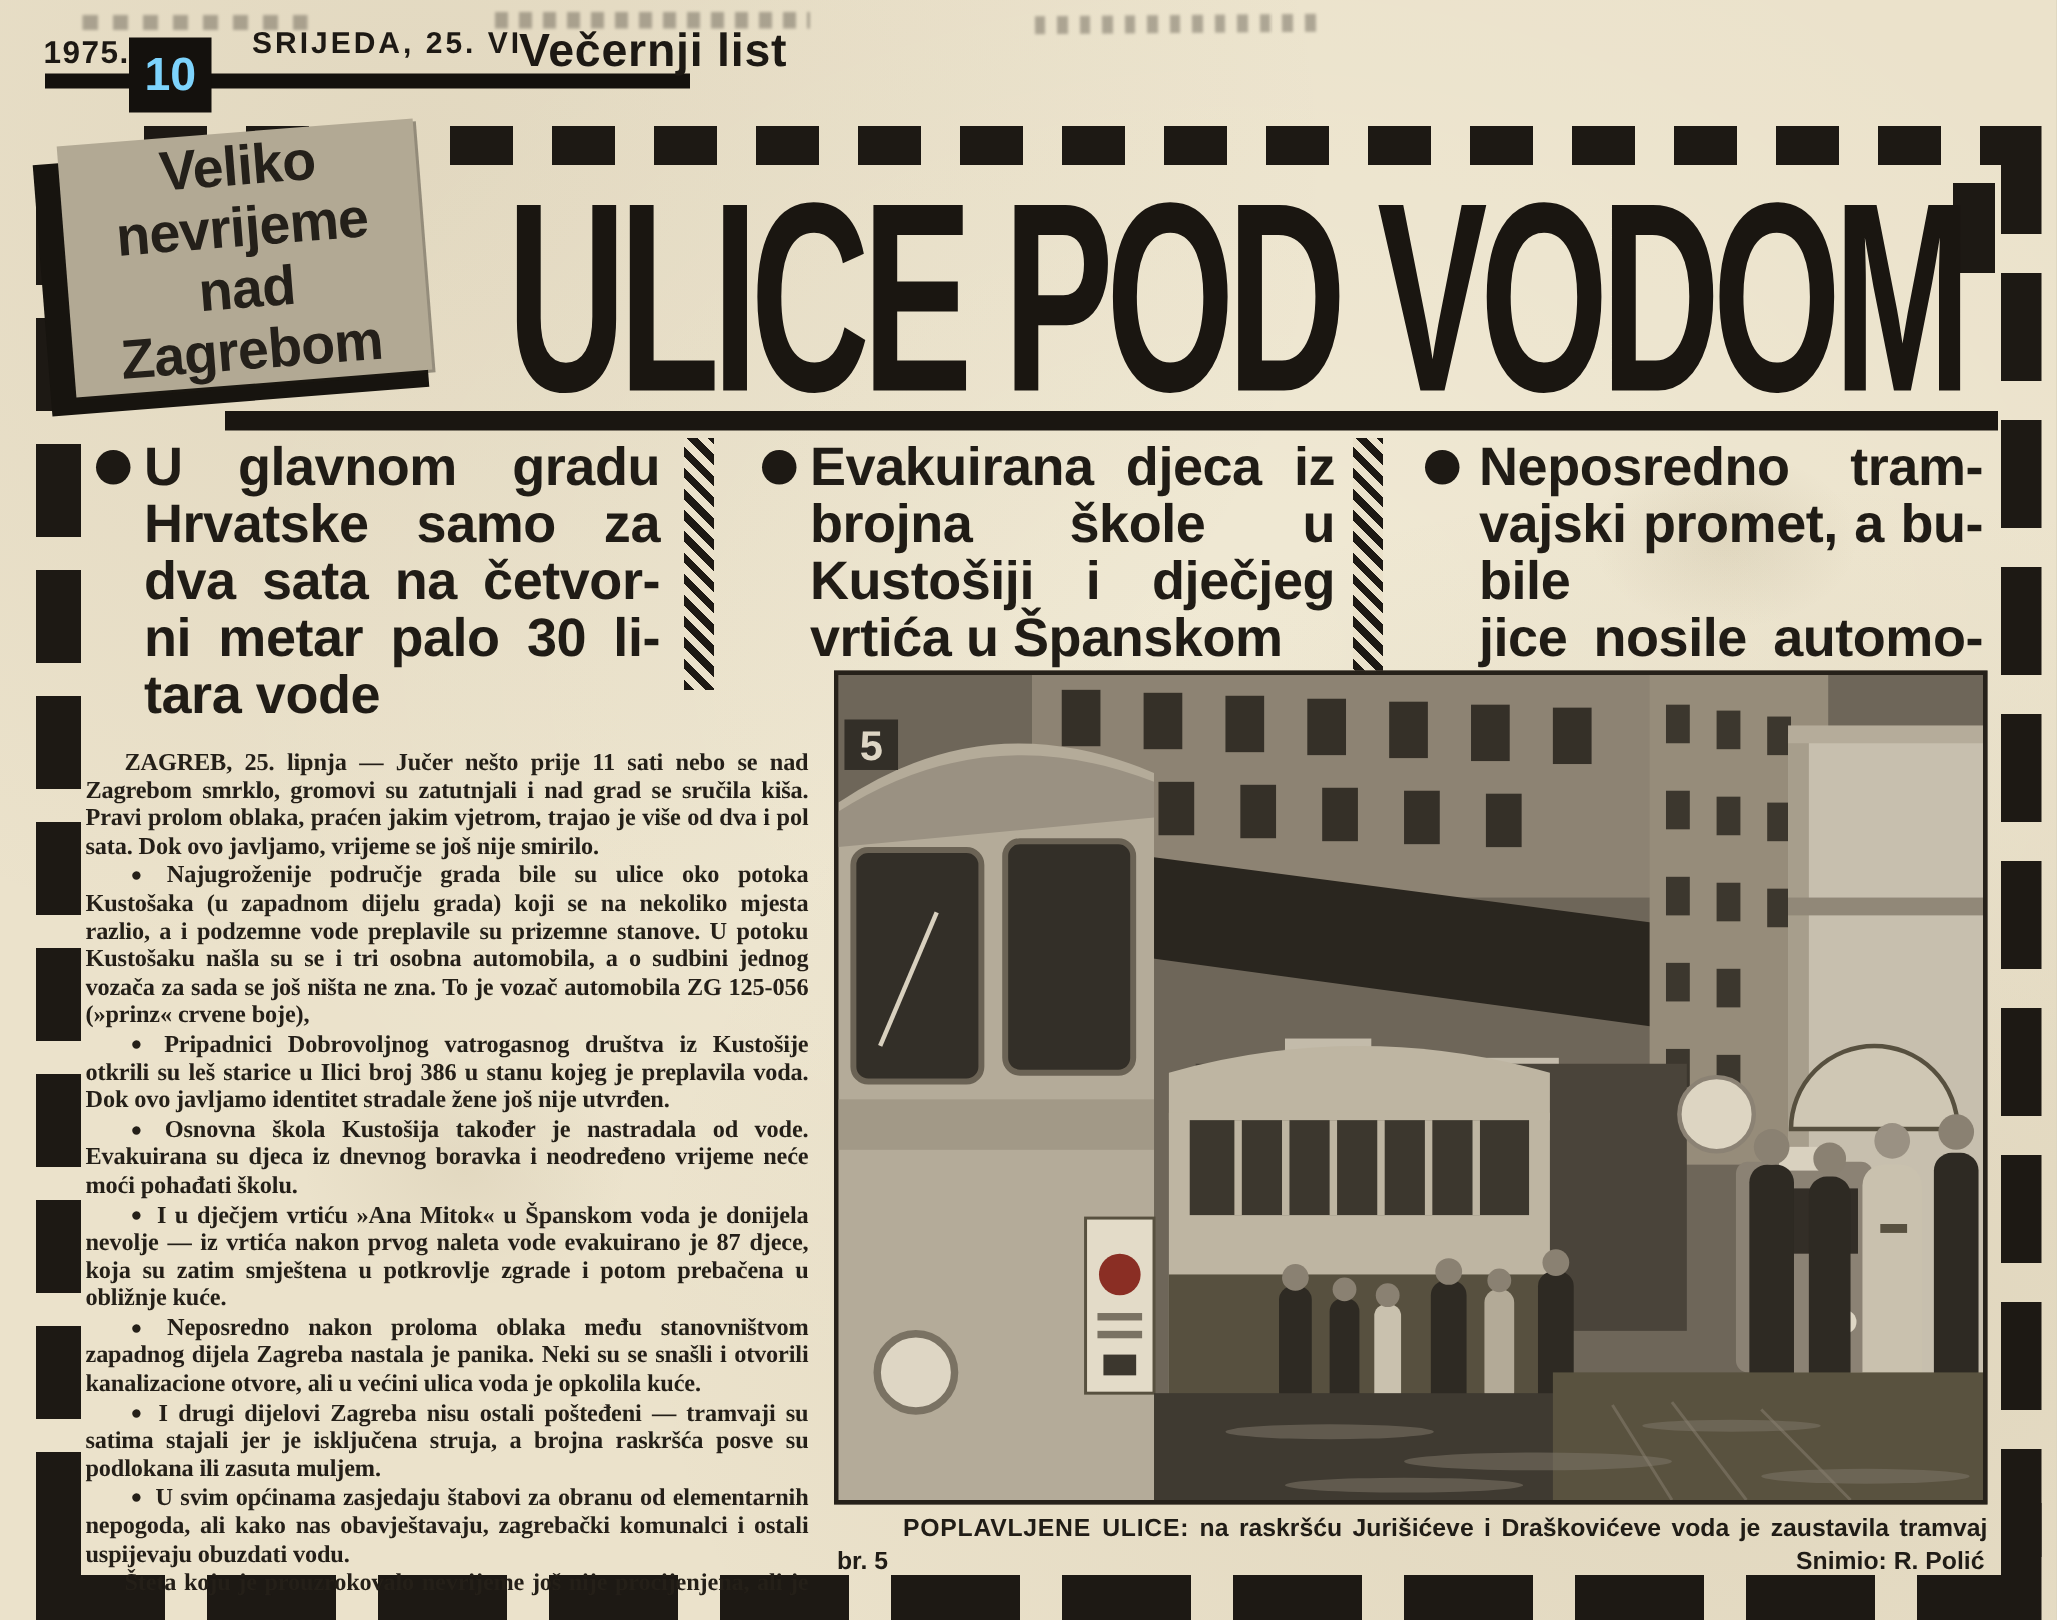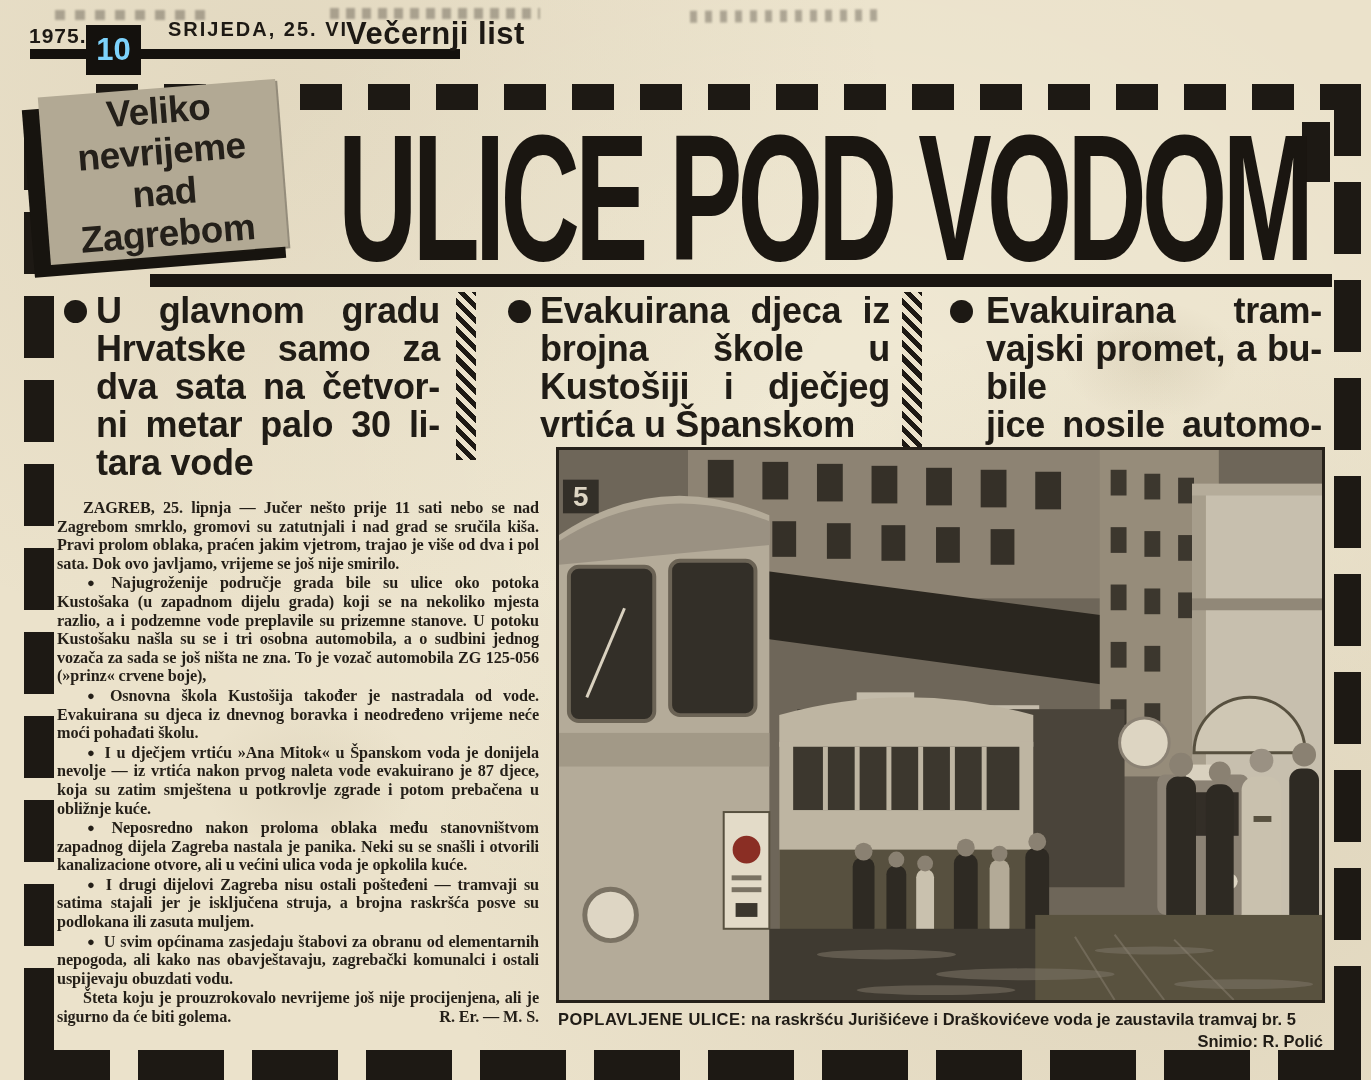--- a/index.html
+++ b/index.html
@@ -85,21 +85,21 @@
   .article .byline{position:absolute;right:0;bottom:0;font-weight:bold;}
 
   
   .photo-frame{position:absolute;left:556px;top:447px;width:769px;height:556px;
     border:3px solid #26211a;box-sizing:border-box;background:#7a7163;}
   .photo-frame svg{display:block;width:100%;height:100%;}
 
   
   .caption{position:absolute;left:558px;top:1008px;width:767px;font-size:16.5px;font-weight:bold;
     line-height:22px;text-align:justify;color:#201c16;}
-  .caption .cap-lead{letter-spacing:.5px;}
+  .caption .cap-lead{letter-spacing:.5px;margin-left:44px;}
   .caption .credit{position:absolute;right:2px;top:22px;}
 </style>
 </head>
 <body>
 
 <div class="page">
 
   <div class="stain s1"></div>
   <div class="stain s2"></div>
 
@@ -143,32 +143,33 @@
   <div class="sh-bullet sb2"></div>
   <div class="subhead sh2">
       <div class="shline">Evakuirana djeca iz</div>
       <div class="shline">brojna škole u</div>
       <div class="shline">Kustošiji i dječjeg</div>
       <div class="shline last">vrtića u Španskom</div>
     </div>
   <div class="divider dv2"></div>
   <div class="sh-bullet sb3"></div>
   <div class="subhead sh3">
-      <div class="shline">Evakuirana tram-</div>
+      <div class="shline">Neposredno tram-</div>
       <div class="shline">vajski promet, a bu-</div>
       <div class="shline last">bile</div>
       <div class="shline">jice nosile automo-</div>
     </div>
 
   <div class="article">
     <div id="paras">
     <p class="lead"><span class="ptext">ZAGREB, 25. lipnja — Jučer nešto prije 11 sati nebo se nad Zagrebom smrklo, gromovi su zatutnjali i nad grad se sručila kiša. Pravi prolom oblaka, praćen jakim vjetrom, trajao je više od dva i pol sata. Dok ovo javljamo, vrijeme se još nije smirilo.</span></p>
 
     <p class="bulleted"><span class="bullet">●</span><span class="ptext">Najugroženije područje grada bile su ulice oko potoka Kustošaka (u zapadnom dijelu grada) koji se na nekoliko mjesta razlio, a i podzemne vode preplavile su prizemne stanove. U potoku Kustošaku našla su se i tri osobna automobila, a o sudbini jednog vozača za sada se još ništa ne zna. To je vozač automobila ZG 125-056 (»prinz« crvene boje),</span></p>
 
+    <p class="bulleted"><span class="bullet">●</span><span class="ptext">Pripadnici Dobrovoljnog vatrogasnog društva iz Kustošije otkrili su leš starice u Ilici broj 386 u stanu kojeg je preplavila voda. Dok ovo javljamo identitet stradale žene još nije utvrđen.</span></p>
 
     <p class="bulleted"><span class="bullet">●</span><span class="ptext">Osnovna škola Kustošija također je nastradala od vode. Evakuirana su djeca iz dnevnog boravka i neodređeno vrijeme neće moći pohađati školu.</span></p>
 
     <p class="bulleted"><span class="bullet">●</span><span class="ptext">I u dječjem vrtiću »Ana Mitok« u Španskom voda je donijela nevolje — iz vrtića nakon prvog naleta vode evakuirano je 87 djece, koja su zatim smještena u potkrovlje zgrade i potom prebačena u obližnje kuće.</span></p>
 
     <p class="bulleted"><span class="bullet">●</span><span class="ptext">Neposredno nakon proloma oblaka među stanovništvom zapadnog dijela Zagreba nastala je panika. Neki su se snašli i otvorili kanalizacione otvore, ali u većini ulica voda je opkolila kuće.</span></p>
 
     <p class="bulleted"><span class="bullet">●</span><span class="ptext">I drugi dijelovi Zagreba nisu ostali pošteđeni — tramvaji su satima stajali jer je isključena struja, a brojna raskršća posve su podlokana ili zasuta muljem.</span></p>
 
     <p class="bulleted"><span class="bullet">●</span><span class="ptext">U svim općinama zasjedaju štabovi za obranu od elementarnih nepogoda, ali kako nas obavještavaju, zagrebački komunalci i ostali uspijevaju obuzdati vodu.</span></p>

